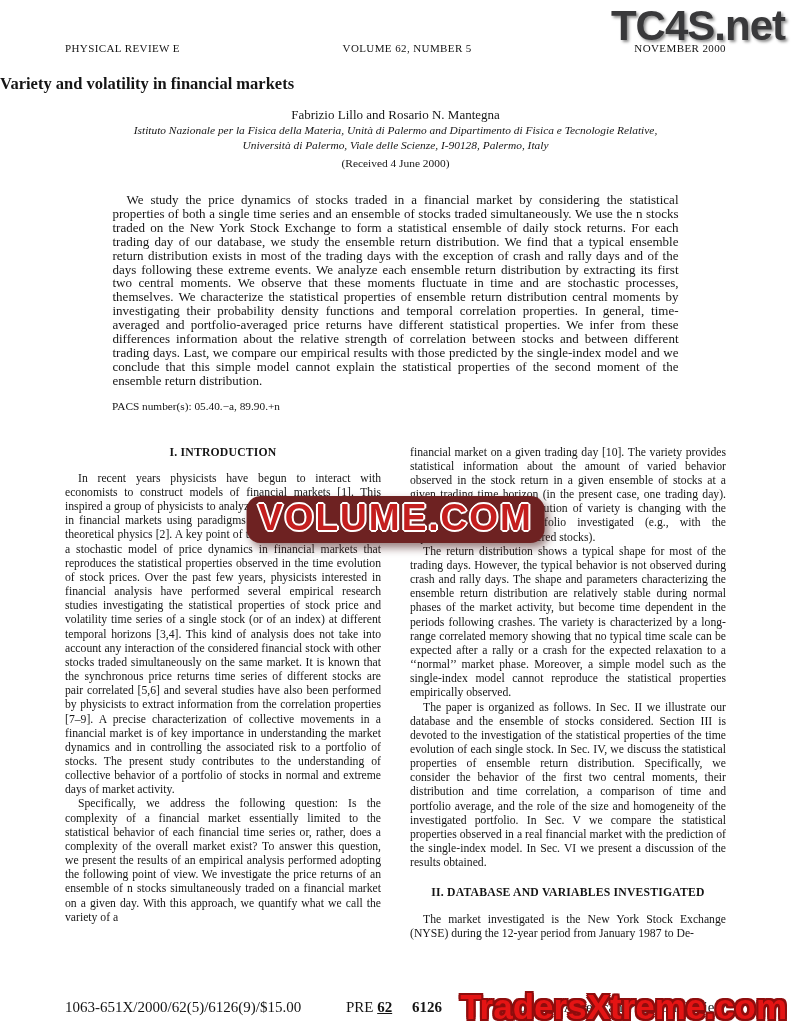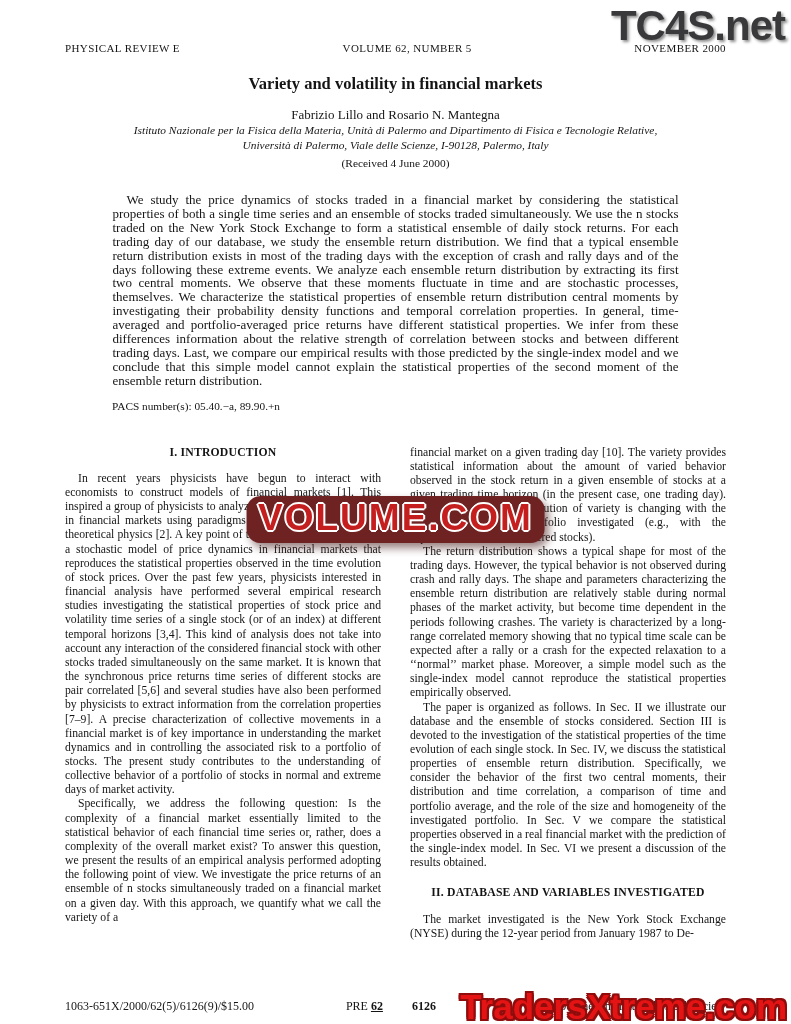--- a/index.html
+++ b/index.html
@@ -8,42 +8,42 @@
     position:relative; width:791px; height:1024px; margin:0 auto;
     background:#ffffff; overflow:hidden; color:#151515;
     font-family:"Liberation Serif", serif;
   }
   
   .journal-header {
     margin:42px 65px 0; display:flex; justify-content:space-between;
     font-size:11px; letter-spacing:.4px;align-items:center;
   }
   
-  .title { margin-top:20px; text-align:center; font-size:16.5px; font-weight:bold; }
+  .title { margin-top:20px; font-size:16.5px; font-weight:bold; }
   .authors { margin-top:13px; text-align:center; font-size:13px; }
   .affil { margin-top:1px; text-align:center; font-size:11.4px; font-style:italic; line-height:13.5px; }
   .received { margin-top:5px; text-align:center; font-size:11.4px; }
   
   .abstract {
     width:566px; margin:24px auto 0; font-size:13px; line-height:13.9px;
     text-align:justify; text-indent:14px; hyphens:auto; -webkit-hyphens:auto;
   }
   .pacs { margin:12px 112px 0; font-size:11.3px; }
   
   .columns {
     margin:34px 65px 0; display:flex; gap:29px; height:560px; overflow:hidden;
   }
   .col { width:320px; font-size:11.7px; line-height:14.15px; text-align:justify;
          hyphens:auto; -webkit-hyphens:auto; }
   .col p { text-indent:13px; }
   .col p.noindent { text-indent:0; }
   h2.sec { font-size:11.7px; font-weight:bold; text-align:center; margin:0 0 12px; letter-spacing:.2px; }
   h2.sec2 { margin-top:16px; }
   
-  .footer { position:absolute; top:999px; left:65px; right:65px; height:16px; font-size:12px; }
+  .footer { position:absolute; top:999px; left:65px; right:65px; height:16px; font-size:15px; }
   .f-left  { position:absolute; left:0; }
   .f-pre   { position:absolute; left:42.5%; }
   .f-page  { position:absolute; left:52.5%; font-weight:bold; }
   .f-right { position:absolute; right:0; }
   .vol { font-weight:bold; text-decoration:underline;text-align:center; }
   
   .wm-top {
     position:absolute; top:2px; right:6px; z-index:10;
     font-family:"Liberation Sans", sans-serif; font-weight:700; font-size:42px;
     letter-spacing:-1px; color:#39393b; text-shadow:2px 2px 3px #8d8d8d;

